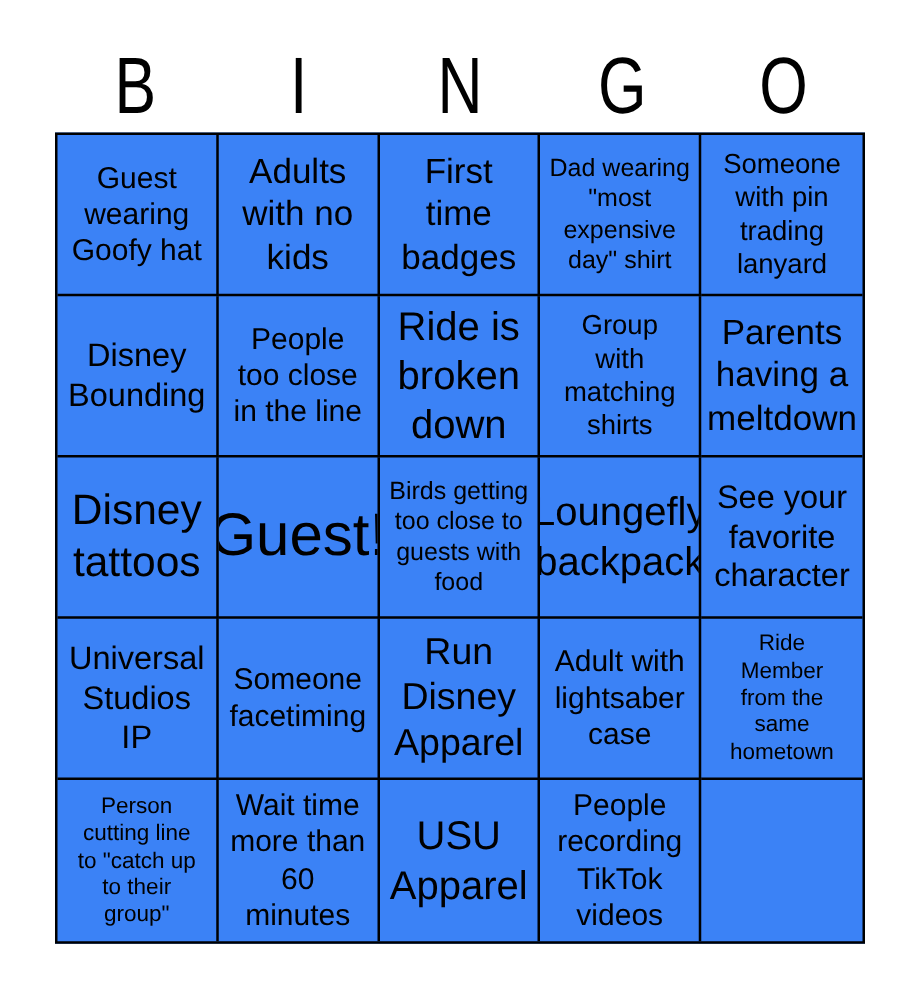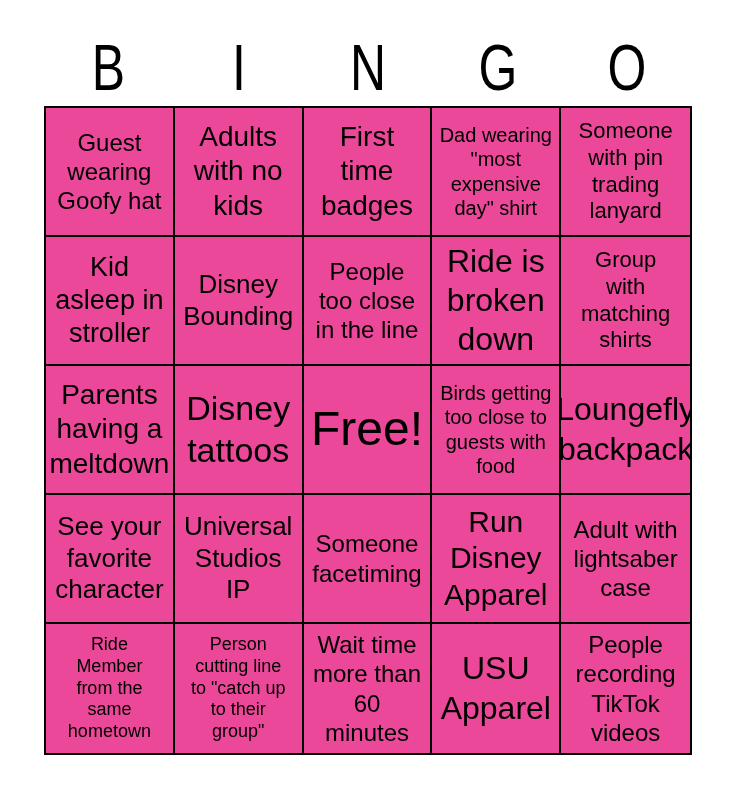--- a/index.html
+++ b/index.html
@@ -28,21 +28,21 @@
   }
 
   .grid {
     width: 648px; height: 649px;
     margin: 6px auto 0;
     display: grid;
     grid-template-columns: repeat(5, 1fr);
     grid-template-rows: repeat(5, 1fr);
     border: 2px solid #000000;
     box-sizing: border-box;
-    background: #ec4899;
+    background: #3b82f6;
   }
   .cell {
     border-right: 2px solid #000000;
     border-bottom: 2px solid #000000;
     box-sizing: border-box;
     display: flex; align-items: center; justify-content: center;
     text-align: center;
     white-space: pre-line;
     line-height: 1.22;
     padding: 1px 3px;
@@ -87,42 +87,39 @@
 badges</div>
     <div class="cell" style="font-size:20px">Dad wearing
 "most
 expensive
 day" shirt</div>
     <div class="cell" style="font-size:22px">Someone
 with pin
 trading
 lanyard</div>
 
-    <div class="cell" style="font-size:27px">Kid
-asleep in
-stroller</div>
     <div class="cell" style="font-size:26px">Disney
 Bounding</div>
     <div class="cell" style="font-size:24px">People
 too close
 in the line</div>
     <div class="cell" style="font-size:32px">Ride is
 broken
 down</div>
     <div class="cell" style="font-size:22px">Group
 with
 matching
 shirts</div>
 
     <div class="cell" style="font-size:28px">Parents
 having a
 meltdown</div>
     <div class="cell" style="font-size:34px">Disney
 tattoos</div>
-    <div class="cell" style="font-size:48px">Free!</div>
+    <div class="cell" style="font-size:48px">Guest!</div>
     <div class="cell" style="font-size:20px">Birds getting
 too close to
 guests with
 food</div>
     <div class="cell" style="font-size:32px">Loungefly
 backpack</div>
 
     <div class="cell" style="font-size:26px">See your
 favorite
 character</div>

